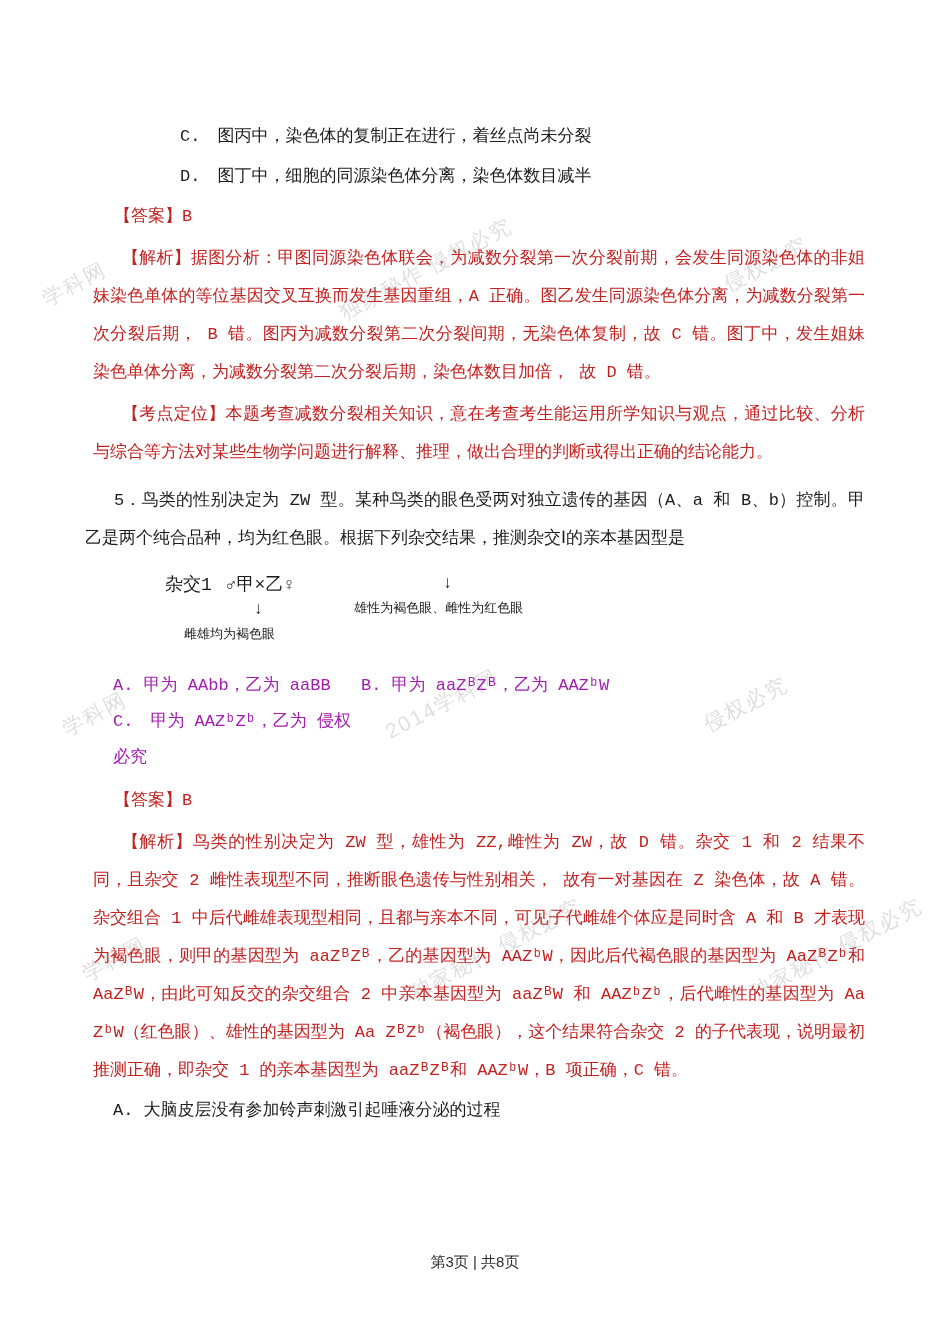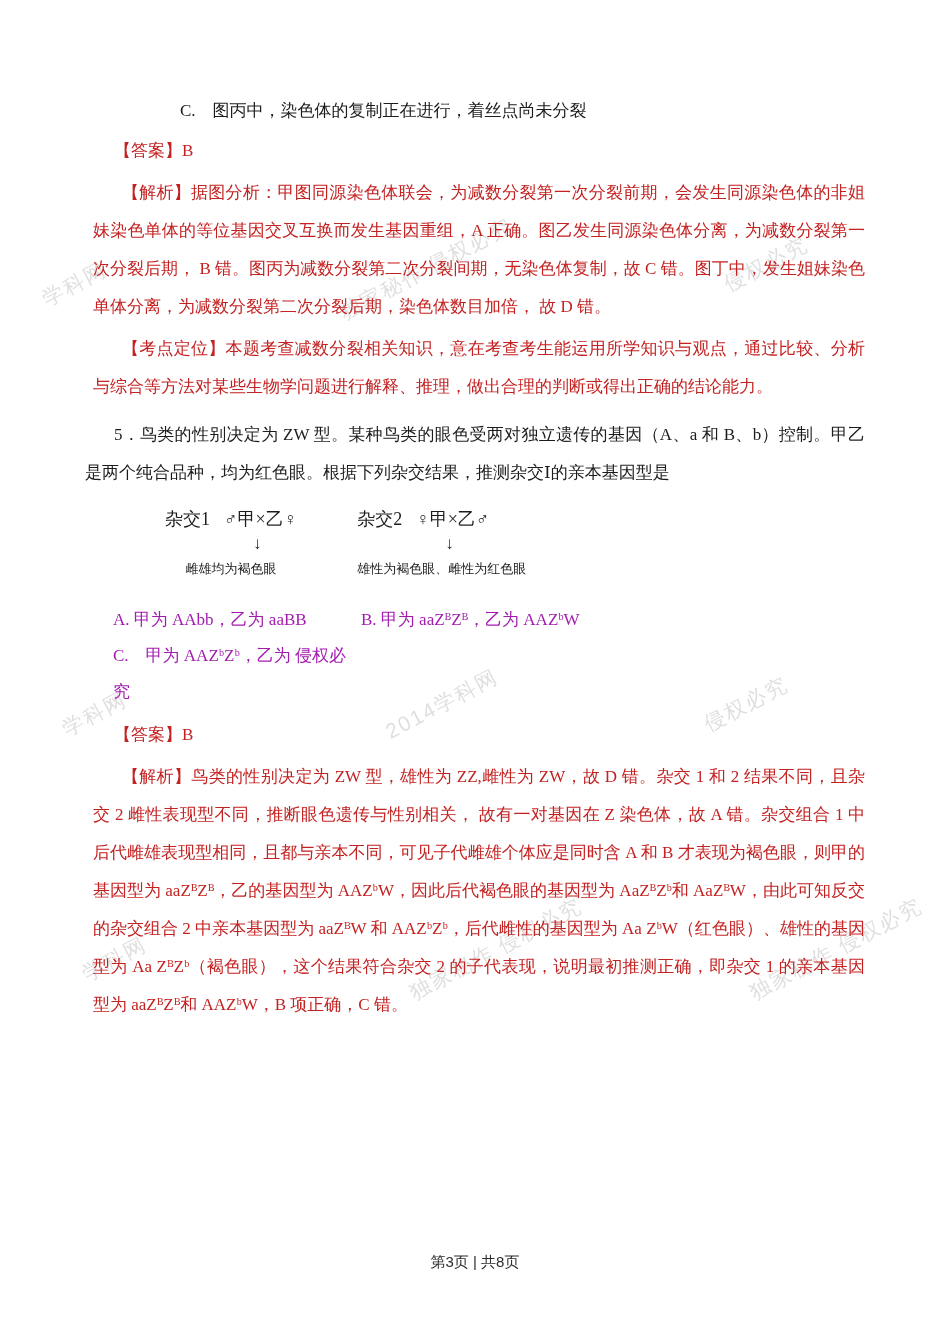--- a/index.html
+++ b/index.html
@@ -9,23 +9,24 @@
     width: 950px;
     height: 1344px;
     margin: 0 auto;
     background: #ffffff;
     font-family: "Liberation Serif", "DejaVu Serif", serif;
     color: #1c1c1c;
     overflow: hidden;
   }
   .content {
     position: absolute;
-    top: 92px;
+    top: 118px;
     left: 85px;
     right: 85px;
+    font-family: Liberation Mono, monospace;
   }
   .content p {
     font-size: 17px;
     line-height: 38px;
     text-align: justify;
     margin-bottom: 2px;
   }
   .indent { text-indent: 1.7em; }
   .red { color: #c42121; }
   .black { color: #1c1c1c; }
@@ -101,52 +102,51 @@
     <span class="wm" style="left:380px; top:690px;">2014学科网</span>
     <span class="wm" style="left:700px; top:690px;">侵权必究</span>
     <span class="wm" style="left:80px;  top:945px;">学科网</span>
     <span class="wm" style="left:400px; top:935px;">独家秘作 侵权必究</span>
     <span class="wm" style="left:740px; top:935px;">独家秘作 侵权必究</span>
   </div>
 
   <main class="content">
 
     <p class="black opt-q4">C.　图丙中，染色体的复制正在进行，着丝点尚未分裂</p>
+    <p class="black opt-q4">D.　图丁中，细胞的同源染色体分离，染色体数目减半</p>
     <p class="red indent">【答案】B</p>
     <p class="red indent gap-sm">【解析】据图分析：甲图同源染色体联会，为减数分裂第一次分裂前期，会发生同源染色体的非姐妹染色单体的等位基因交叉互换而发生基因重组，A 正确。图乙发生同源染色体分离，为减数分裂第一次分裂后期， B 错。图丙为减数分裂第二次分裂间期，无染色体复制，故 C 错。图丁中，发生姐妹染色单体分离，为减数分裂第二次分裂后期，染色体数目加倍， 故 D 错。</p>
     <p class="red indent gap-sm">【考点定位】本题考查减数分裂相关知识，意在考查考生能运用所学知识与观点，通过比较、分析与综合等方法对某些生物学问题进行解释、推理，做出合理的判断或得出正确的结论能力。</p>
 
     <p class="black indent gap-md">5．鸟类的性别决定为 ZW 型。某种鸟类的眼色受两对独立遗传的基因（A、a 和 B、b）控制。甲乙是两个纯合品种，均为红色眼。根据下列杂交结果，推测杂交Ⅰ的亲本基因型是</p>
 
     <div class="cross-diagram">
       <div class="cross-block">
         <div class="cross-top">
           <span class="cross-label">杂交1</span><span>♂甲×乙♀</span>
         </div>
         <div class="cross-arrow">↓</div>
         <div class="cross-result">雌雄均为褐色眼</div>
       </div>
       <div class="cross-block">
-        <div class="cross-top">
-          <span class="cross-label">杂交2</span><span>♀甲×乙♂</span>
-        </div>
         <div class="cross-arrow">↓</div>
         <div class="cross-result">雄性为褐色眼、雌性为红色眼</div>
       </div>
     </div>
 
     <div class="options-grid">
       <div>A. 甲为 AAbb，乙为 aaBB</div>
       <div>B. 甲为 aaZᴮZᴮ，乙为 AAZᵇW</div>
       <div>C.　甲为 AAZᵇZᵇ，乙为 侵权必究</div>
     </div>
 
     <p class="red indent">【答案】B</p>
     <p class="red indent gap-sm">【解析】鸟类的性别决定为 ZW 型，雄性为 ZZ,雌性为 ZW，故 D 错。杂交 1 和 2 结果不同，且杂交 2 雌性表现型不同，推断眼色遗传与性别相关， 故有一对基因在 Z 染色体，故 A 错。杂交组合 1 中后代雌雄表现型相同，且都与亲本不同，可见子代雌雄个体应是同时含 A 和 B 才表现为褐色眼，则甲的基因型为 aaZᴮZᴮ，乙的基因型为 AAZᵇW，因此后代褐色眼的基因型为 AaZᴮZᵇ和 AaZᴮW，由此可知反交的杂交组合 2 中亲本基因型为 aaZᴮW 和 AAZᵇZᵇ，后代雌性的基因型为 Aa ZᵇW（红色眼）、雄性的基因型为 Aa ZᴮZᵇ（褐色眼），这个结果符合杂交 2 的子代表现，说明最初推测正确，即杂交 1 的亲本基因型为 aaZᴮZᴮ和 AAZᵇW，B 项正确，C 错。</p>
 
+    <p class="black opt-q6">A. 大脑皮层没有参加铃声刺激引起唾液分泌的过程</p>
 
   </main>
 
   <footer>
     <span>第3页 | 共8页</span>
   </footer>
 
 </div>
 
 </body></html>

